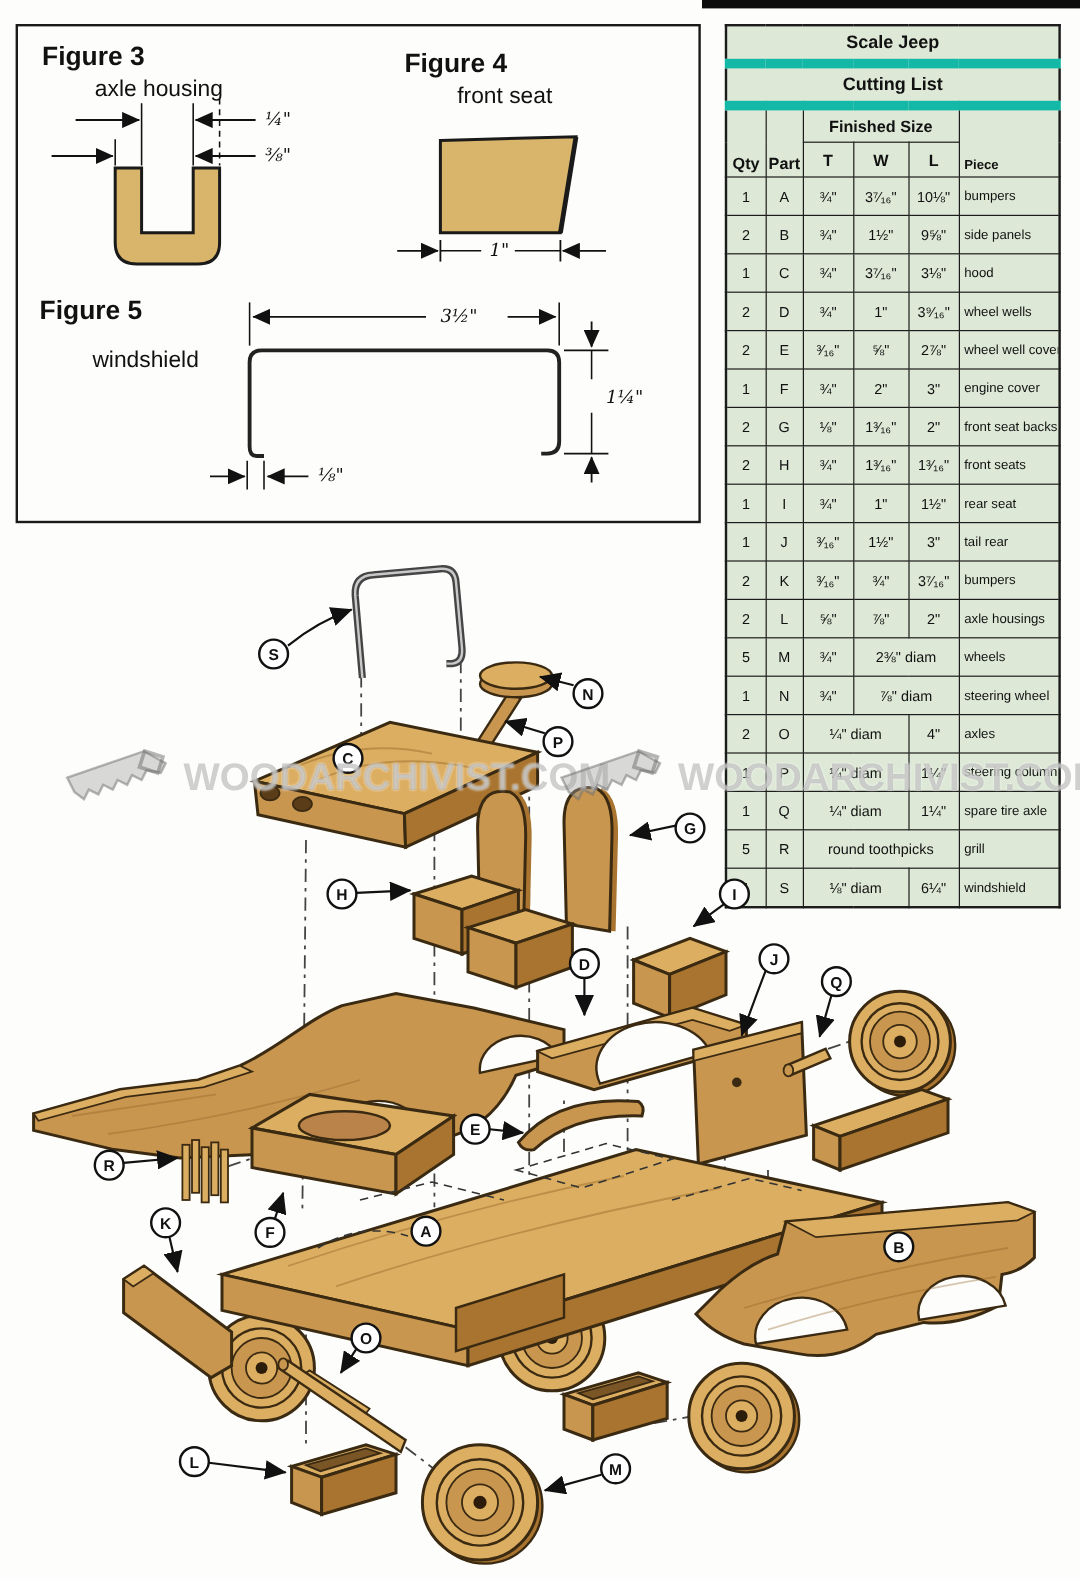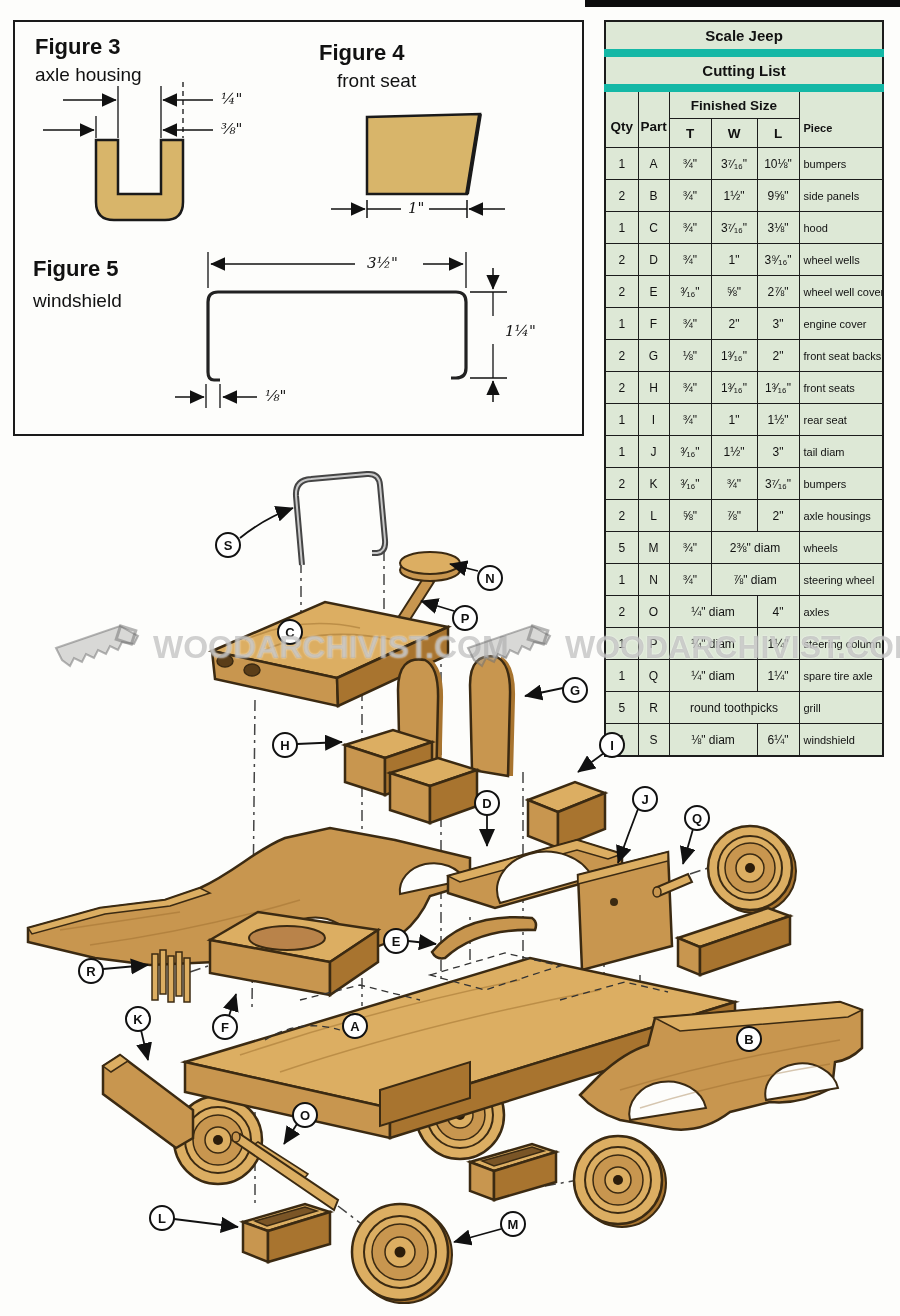--- a/index.html
+++ b/index.html
@@ -4,30 +4,30 @@
 <style>
   html,body{margin:0;padding:0;}
   body{width:900px;height:1316px;position:relative;background:#fdfdfb;
        font-family:"Liberation Sans",sans-serif;color:#111;overflow:hidden;}
   .abs{position:absolute;}
   
   #top-bar{left:585px;top:0;width:315px;height:7px;background:#0d0d0d;}
   
   #figure-box{left:13px;top:20px;width:567px;height:412px;border:2.5px solid #1a1a1a;background:#fdfdfb;}
   .fig-title{position:absolute;font-weight:bold;font-size:22px;letter-spacing:0;}
-  .fig-sub{position:absolute;font-size:19px;}
+  .fig-sub{position:absolute;font-size:19px;margin-left:44px;}
   .dim-label{position:absolute;font-size:15px;font-style:italic;font-family:"DejaVu Serif",serif;background:transparent;}
   
   #cutting-table{left:604px;top:20px;width:278px;border-collapse:collapse;background:#dde8d6;
     border:2px solid #1c1c1c;table-layout:fixed;}
   #cutting-table td,#cutting-table th{border:1.2px solid #1c1c1c;text-align:center;
     font-size:12px;padding:0 2px;overflow:hidden;white-space:nowrap;}
   #cutting-table .ttl{font-size:15px;font-weight:bold;height:27px;border-bottom:8px solid #14b8a6;}
   #cutting-table .fsh{font-size:13.5px;font-weight:bold;height:26px;}
-  #cutting-table .bh{font-size:13.5px;font-weight:bold;vertical-align:bottom;padding-bottom:13px;}
+  #cutting-table .bh{font-size:13.5px;font-weight:bold;vertical-align:bottom;padding-bottom:3px;}
   #cutting-table .twl{font-size:13.5px;font-weight:bold;height:28px;}
   #cutting-table tbody td{height:31px;}
   #cutting-table td.piece,#cutting-table th.piece{text-align:left;padding-left:4px;font-size:11px;}
   
   #diagram{left:0;top:430px;width:900px;height:886px;}
   .part-label{position:absolute;width:22px;height:22px;border:2px solid #111;border-radius:50%;
     background:#fff;display:flex;align-items:center;justify-content:center;
     font-size:13px;font-weight:bold;transform:translate(-50%,-50%);z-index:5;}
   
   .watermark{position:absolute;display:flex;align-items:center;gap:11px;z-index:9;
@@ -92,23 +92,23 @@
       <line x1="478" y1="322" x2="478" y2="356" stroke="#111" stroke-width="1.3"></line>
 
       <line x1="191" y1="362" x2="191" y2="386" stroke="#111" stroke-width="1.3"></line>
       <line x1="205" y1="362" x2="205" y2="386" stroke="#111" stroke-width="1.3"></line>
       <line x1="160" y1="375" x2="189" y2="375" stroke="#111" stroke-width="1.5" marker-end="url(#arr)"></line>
       <line x1="242" y1="375" x2="208" y2="375" stroke="#111" stroke-width="1.5" marker-end="url(#arr)"></line>
     </g>
   </svg>
   <div class="fig-title" style="left:20px;top:12px">Figure 3</div>
   <div class="fig-sub" style="left:20px;top:42px">axle housing</div>
-  <div class="fig-title" style="left:304px;top:18px">Figure 4</div>
+  <div class="fig-title" style="left:322px;top:18px">Figure 4</div>
   <div class="fig-sub" style="left:322px;top:48px">front seat</div>
-  <div class="fig-title" style="left:18px;top:234px">Figure 5</div>
+  <div class="fig-title" style="left:18px;top:224px">Figure 5</div>
   <div class="fig-sub" style="left:18px;top:268px">windshield</div>
   <span class="dim-label" style="left:206px;top:68px">¼"</span>
   <span class="dim-label" style="left:206px;top:98px">⅜"</span>
   <span class="dim-label" style="left:393px;top:177px">1"</span>
   <span class="dim-label" style="left:352px;top:232px">3½"</span>
   <span class="dim-label" style="left:490px;top:300px">1¼"</span>
   <span class="dim-label" style="left:250px;top:365px">⅛"</span>
 </div>
 
 <table class="abs" id="cutting-table">
@@ -211,21 +211,21 @@
         <td colspan="1">1"</td>
         <td colspan="1">1½"</td>
         <td class="piece">rear seat</td>
       </tr>
       <tr>
         <td>1</td>
         <td>J</td>
         <td colspan="1">³⁄₁₆"</td>
         <td colspan="1">1½"</td>
         <td colspan="1">3"</td>
-        <td class="piece">tail diam</td>
+        <td class="piece">tail rear</td>
       </tr>
       <tr>
         <td>2</td>
         <td>K</td>
         <td colspan="1">³⁄₁₆"</td>
         <td colspan="1">¾"</td>
         <td colspan="1">3⁷⁄₁₆"</td>
         <td class="piece">bumpers</td>
       </tr>
       <tr>

